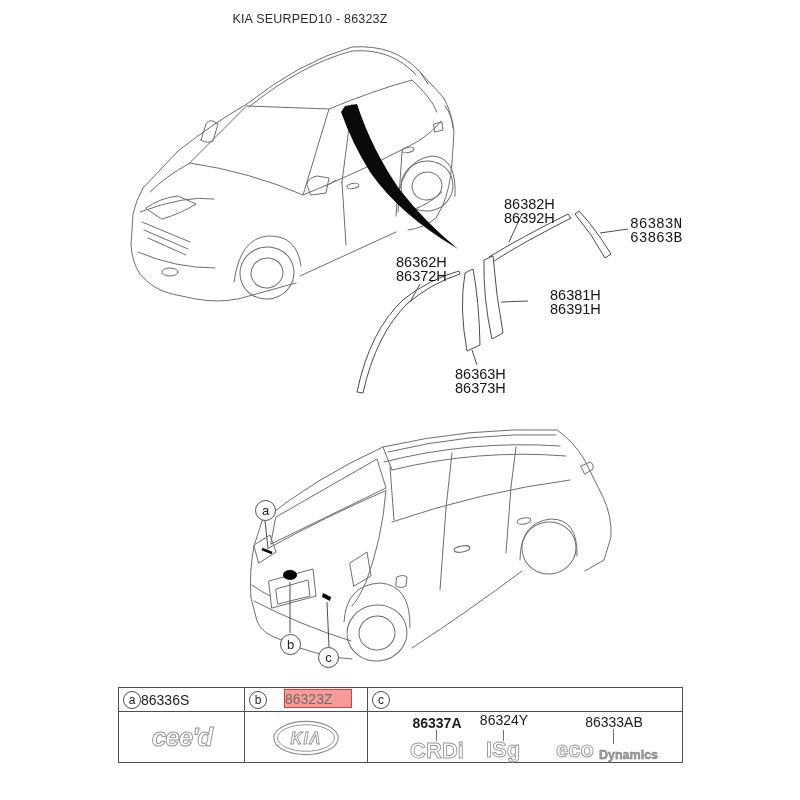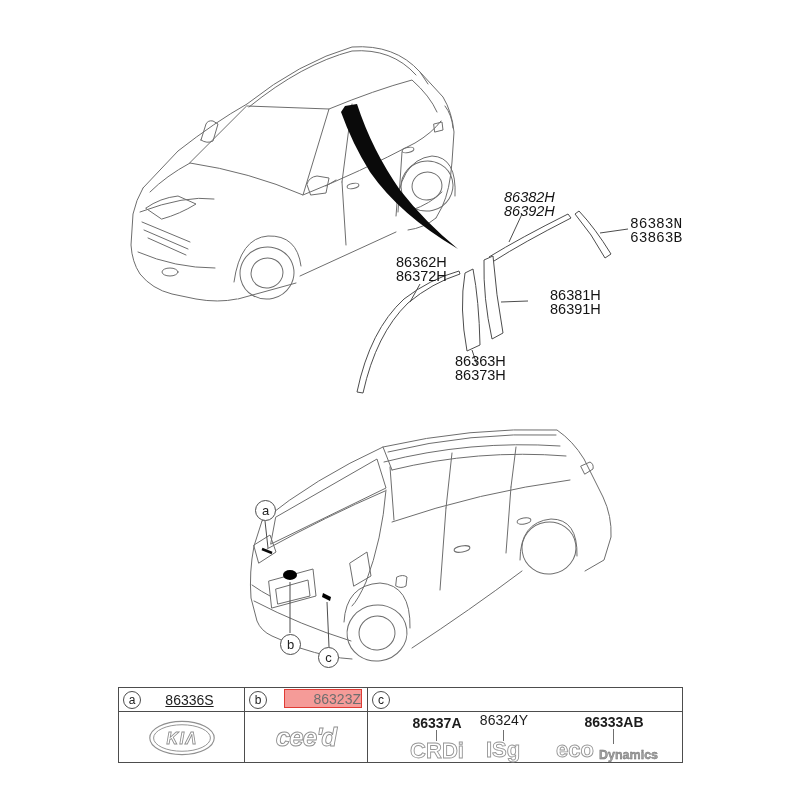--- a/index.html
+++ b/index.html
@@ -18,34 +18,35 @@
   .trow{display:grid;grid-template-columns:125px 123px 315px;}
   .trow.hdr{height:23px;border-bottom:1px solid #4d4d4d;}
   .trow.bdy{height:51px;}
   .cell{position:relative;box-sizing:border-box;}
   .cell+.cell{border-left:1px solid #4d4d4d;}
   .circ{width:18px;height:18px;border:1px solid #4d4d4d;border-radius:50%;background:#fff;
         display:flex;align-items:center;justify-content:center;font-size:12px;color:#222;
         box-sizing:border-box;flex:0 0 auto;}
   .hcell{display:flex;align-items:center;padding-left:4px;}
   .pno{font-size:14px;color:#1c1c1c;}
-  .pno-a{flex:1;text-align:center;margin-right:6px;text-decoration:underline;}
-  .hl{position:absolute;left:39px;top:1px;width:78px;height:19px;line-height:19px;
-      text-align:right;background:#F59B98;border:1.5px solid #E03B34;box-sizing:border-box;
+  .pno-a{flex:1;margin-right:6px;}
+  .hl{position:absolute;left:39px;top:1px;width:68px;height:19px;line-height:19px;
+      text-align:left;background:#F59B98;border:1.5px solid #E03B34;box-sizing:border-box;
       color:#6e6e6e;}
   .ecell{display:flex;align-items:center;justify-content:center;}
   .cnum{position:absolute;text-align:center;font-size:14px;color:#1c1c1c;}
   .vlead{position:absolute;width:1px;background:#6f6f6f;}
   .eabs{position:absolute;}
 </style>
 </head>
 <body>
 
 <div class="page">
 
+  <div class="title">KIA SEURPED10 - 86323Z</div>
 
   <svg class="art" width="800" height="800" viewBox="0 0 800 800">
 
     <g stroke="#6e6e6e" fill="none" stroke-width="1" stroke-linecap="round" stroke-linejoin="round">
 
       <path d="M 143 188 L 178 151 Q 215 122 247 104 Q 300 62 352 47 Q 395 44 420 72 L 443 97 Q 452 112 454 132 L 452 162 Q 450 190 442 207 L 436 218"></path>
       <path d="M 249 107 Q 302 64 352 51 Q 392 48 416 75"></path>
 
       <path d="M 143 188 Q 136 200 133 214 L 131 245 Q 132 262 140 274 Q 152 289 172 294 L 196 299 Q 218 303 237 299"></path>
       <path d="M 140 212 Q 185 195 214 199"></path>
@@ -141,37 +142,37 @@
     </g>
 
     <g stroke="#4d4d4d" stroke-width="1">
       <line x1="265" y1="521" x2="268" y2="548"></line>
       <line x1="262" y1="549" x2="272" y2="553" stroke="#0a0a0a" stroke-width="2.5"></line>
       <line x1="290" y1="633" x2="290" y2="582"></line>
       <line x1="329" y1="647" x2="327" y2="602"></line>
     </g>
   </svg>
 
-  <div class="callout" style="left:504px;top:190px;font-style:italic;">
+  <div class="callout" style="left:504px;top:197px;">
     <div>86382H</div>
     <div>86392H</div>
   </div>
   <div class="callout" style="left:630px;top:217px;font-family:Liberation Mono, monospace;">
     <div>86383N</div>
     <div>63863B</div>
   </div>
   <div class="callout" style="left:396px;top:255px;text-align:right;">
     <div>86362H</div>
     <div>86372H</div>
   </div>
   <div class="callout" style="left:530px;top:288px;margin-left:20px;">
     <div>86381H</div>
     <div>86391H</div>
   </div>
-  <div class="callout" style="left:455px;top:354px;">
+  <div class="callout" style="left:455px;top:367px;">
     <div>86363H</div>
     <div>86373H</div>
   </div>
 
   <div class="mkr" style="left:255px;top:500px;">
     <span>a</span>
   </div>
   <div class="mkr" style="left:280px;top:634px;">
     <span>b</span>
   </div>
@@ -194,43 +195,43 @@
         <span class="hl pno">86323Z</span>
       </div>
       <div class="cell hcell">
         <span class="circ">
             <span>c</span>
           </span>
       </div>
     </div>
     <div class="trow bdy">
       <div class="cell ecell">
+        <svg width="104" height="30" viewBox="0 0 104 30">
+          <text x="52" y="23" text-anchor="middle" font-family="Liberation Sans, sans-serif" font-size="26" font-style="italic" font-weight="bold" letter-spacing="-1" fill="none" stroke="#8f8f8f" stroke-width="0.9">cee'd</text>
+        </svg>
+      </div>
+      <div class="cell ecell">
         <svg width="72" height="38" viewBox="0 0 76 40">
           <ellipse cx="38" cy="20" rx="34" ry="17.5" fill="none" stroke="#8f8f8f" stroke-width="1.2"></ellipse>
           <ellipse cx="38" cy="20" rx="30" ry="14" fill="none" stroke="#8f8f8f" stroke-width="1"></ellipse>
           <text x="38" y="26.5" text-anchor="middle" font-family="Liberation Sans, sans-serif" font-size="17" font-style="italic" font-weight="bold" letter-spacing="1.5" fill="none" stroke="#8f8f8f" stroke-width="0.9">KIΛ</text>
-        </svg>
-      </div>
-      <div class="cell ecell">
-        <svg width="104" height="30" viewBox="0 0 104 30">
-          <text x="52" y="23" text-anchor="middle" font-family="Liberation Sans, sans-serif" font-size="26" font-style="italic" font-weight="bold" letter-spacing="-1" fill="none" stroke="#8f8f8f" stroke-width="0.9">cee'd</text>
         </svg>
       </div>
       <div class="cell">
         <div class="cnum" style="left:29px;top:3px;width:80px;font-weight:bold;">86337A</div>
         <div class="vlead" style="left:68px;top:18px;height:11px;"></div>
         <svg class="eabs" style="left:37px;top:27px;" width="64" height="24" viewBox="0 0 64 24">
           <text x="32" y="19" text-anchor="middle" font-family="Liberation Sans, sans-serif" font-size="22" font-weight="bold" fill="none" stroke="#969696" stroke-width="0.9">CRDi</text>
         </svg>
         <div class="cnum" style="left:96px;top:0;width:80px;">86324Y</div>
         <div class="vlead" style="left:135px;top:18px;height:11px;"></div>
         <svg class="eabs" style="left:112px;top:26px;" width="46" height="26" viewBox="0 0 46 26">
           <text x="23" y="19" text-anchor="middle" font-family="Liberation Sans, sans-serif" font-size="22" font-weight="bold" fill="none" stroke="#969696" stroke-width="0.9">ISg</text>
         </svg>
-        <div class="cnum" style="left:198px;top:2px;width:96px;font-weight:bold;">86333AB</div>
+        <div class="cnum" style="left:198px;top:2px;width:96px;">86333AB</div>
         <div class="vlead" style="left:245px;top:17px;height:15px;"></div>
         <svg class="eabs" style="left:186px;top:26px;" width="122" height="25" viewBox="0 0 122 25">
           <text x="2" y="19" font-family="Liberation Sans, sans-serif" font-size="22" font-weight="bold" fill="none" stroke="#969696" stroke-width="0.9">eco</text>
           <text x="45" y="21" font-family="Liberation Sans, sans-serif" font-size="12.5" font-weight="bold" fill="#a0a0a0" stroke="#6f6f6f" stroke-width="0.4">Dynamics</text>
         </svg>
       </div>
     </div>
   </div>
 
 </div>

